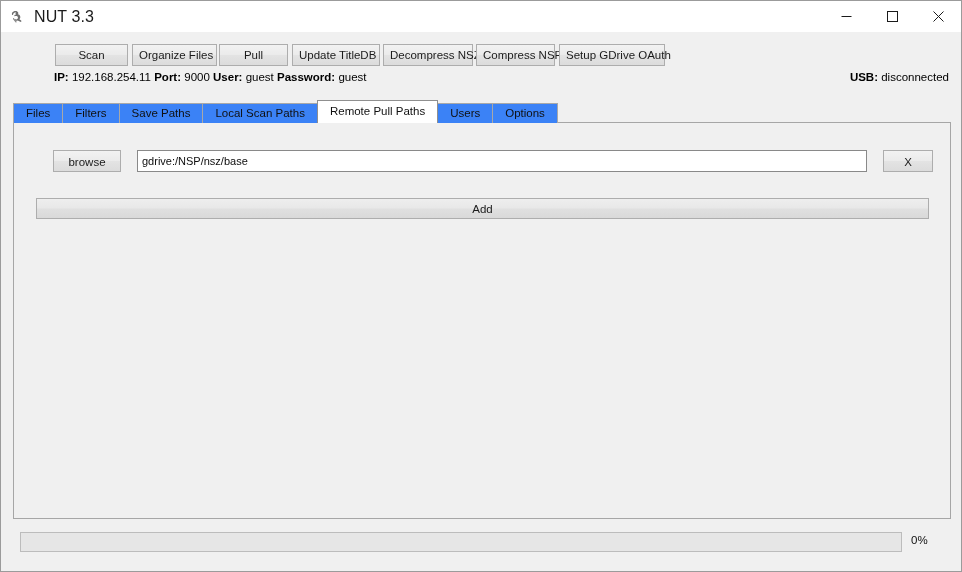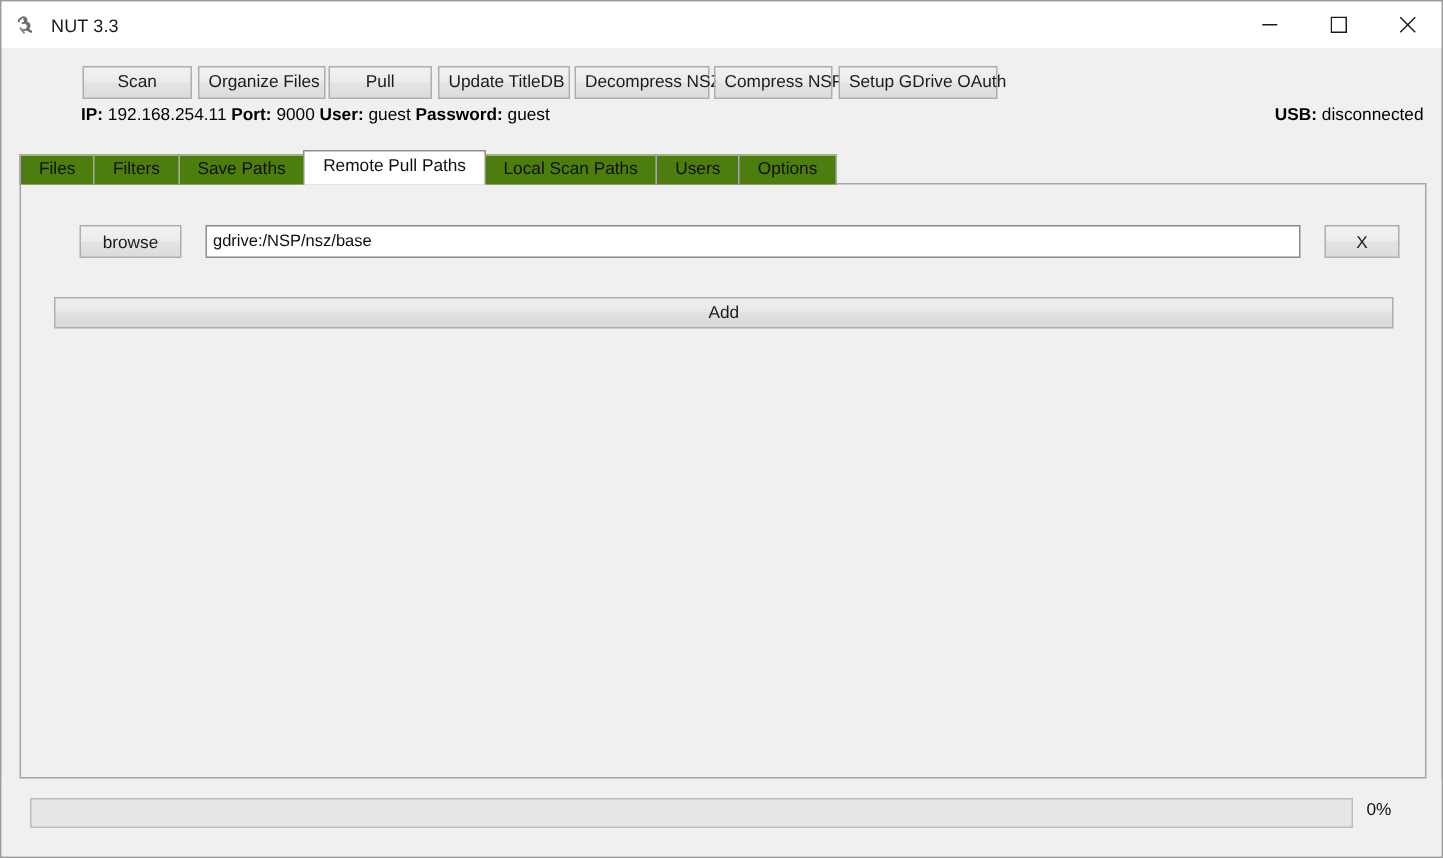--- a/index.html
+++ b/index.html
@@ -34,21 +34,21 @@
   }
   .title-icon {
     width: 16px;
     height: 16px;
     margin-left: 9px;
     margin-right: 8px;
     flex: none;
     display: block;
   }
   .title-text {
-    font-size: 12px;
+    font-size: 16px;
     color: #1b1b1b;
     letter-spacing: 0.1px;
     white-space: nowrap;
   }
   .win-controls {
     margin-left: auto;
     display: flex;
     height: 31px;
   }
   .win-btn {
@@ -121,21 +121,21 @@
     align-items: flex-end;
     z-index: 3;
   }
   .tab {
     height: 20px;
     box-sizing: border-box;
     padding: 0 12px;
     font-size: 11.5px;
     color: #101010;
     line-height: 18px;
-    background: #4d7c0f;
+    background: #3b82f6;
     border: 1px solid #a8a8a8;
     border-bottom: none;
     margin-right: -1px;
     white-space: nowrap;
     cursor: default;
   }
   .tab.active {
     background: #ffffff;
     height: 23px;
     line-height: 21px;
@@ -315,22 +315,22 @@
 
   <div class="usb-line">
     <b>USB:</b>
     <span>disconnected</span>
   </div>
 
   <div class="tabstrip" id="tabstrip-host">
       <div class="tab">Files</div>
       <div class="tab">Filters</div>
       <div class="tab">Save Paths</div>
+      <div class="tab">Local Scan Paths</div>
       <div class="tab active">Remote Pull Paths</div>
-      <div class="tab">Local Scan Paths</div>
       <div class="tab">Users</div>
       <div class="tab">Options</div>
     </div>
 
   <div class="panel">
 
     <div class="row-path">
       <button class="browse-btn">browse</button>
 
       <input class="path-input" type="text" value="gdrive:/NSP/nsz/base" style="">

